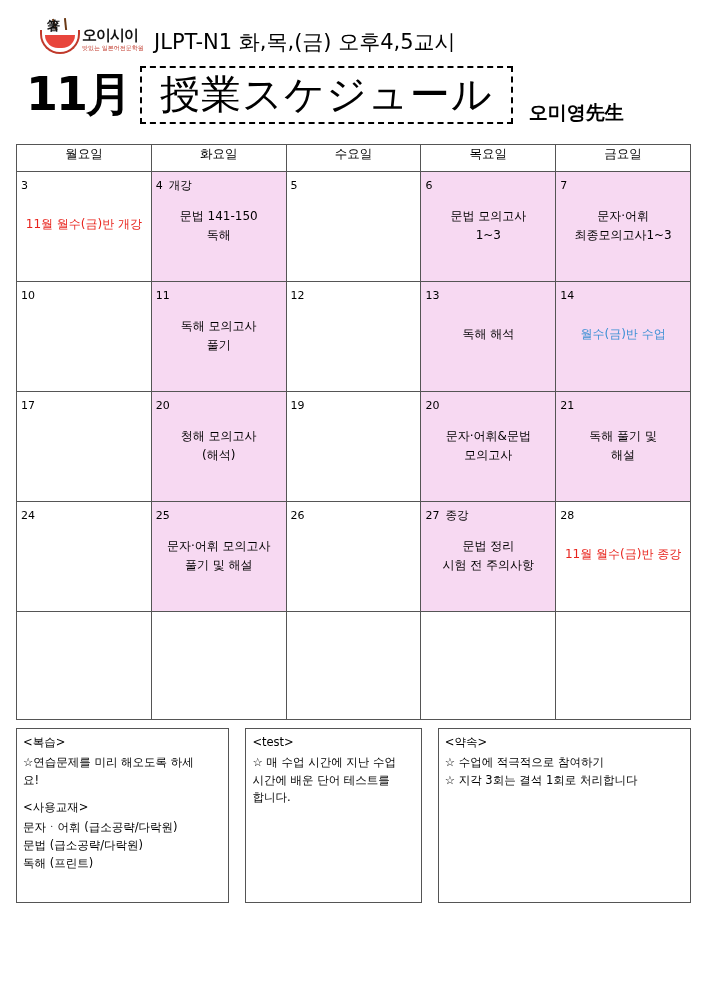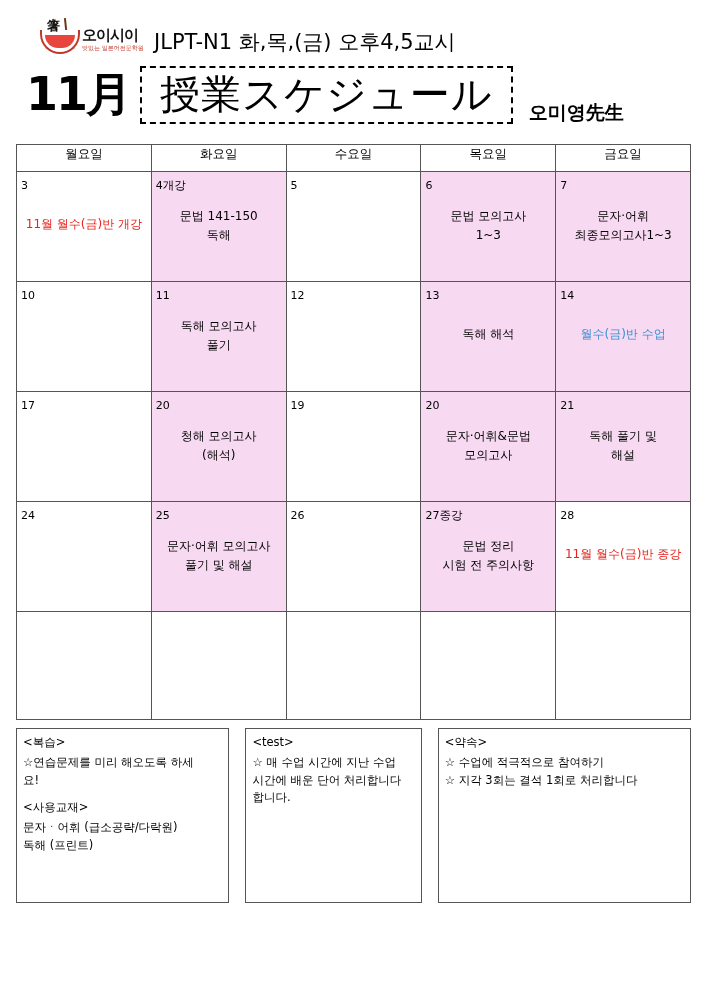--- a/index.html
+++ b/index.html
@@ -155,20 +155,21 @@
   .calendar td.empty-row { height: 108px; }
   .cell-pink { background: #f7d9f2; }
   .daynum {
     font-size: 11px;
     font-family: "DejaVu Sans", sans-serif;
     display: inline-block;
   }
   .daylabel {
     font-size: 11.5px;
     font-family: "DejaVu Sans", sans-serif;
+    margin-left: 6px;
   }
   .cell-body {
     margin-top: 14px;
     text-align: center;
     font-size: 12px;
     font-family: "DejaVu Sans", sans-serif;
     line-height: 1.55;
   }
   .cell-body.mid { margin-top: 22px; }
   .cell-body .red { color: #e8231c; }
@@ -307,26 +308,27 @@
   </table>
 
   <div class="notes">
     <div class="note note-1">
       <div class="note-head">&lt;복습&gt;</div>
       <div class="note-line">☆연습문제를 미리 해오도록 하세</div>
       <div class="note-line">요!</div>
       <div class="note-gap"></div>
       <div class="note-head">&lt;사용교재&gt;</div>
       <div class="note-line">문자ㆍ어휘 (급소공략/다락원)</div>
+      <div class="note-line">문법 (급소공략/다락원)</div>
       <div class="note-line">독해 (프린트)</div>
     </div>
     <div class="note note-2">
       <div class="note-head">&lt;test&gt;</div>
       <div class="note-line">☆ 매 수업 시간에 지난 수업</div>
-      <div class="note-line">시간에 배운 단어 처리합니다</div>
+      <div class="note-line">시간에 배운 단어 테스트를</div>
       <div class="note-line">합니다.</div>
     </div>
     <div class="note note-3">
       <div class="note-head">&lt;약속&gt;</div>
       <div class="note-line">☆ 수업에 적극적으로 참여하기</div>
       <div class="note-line">☆ 지각 3회는 결석 1회로 처리합니다</div>
     </div>
   </div>
 
 </div>

